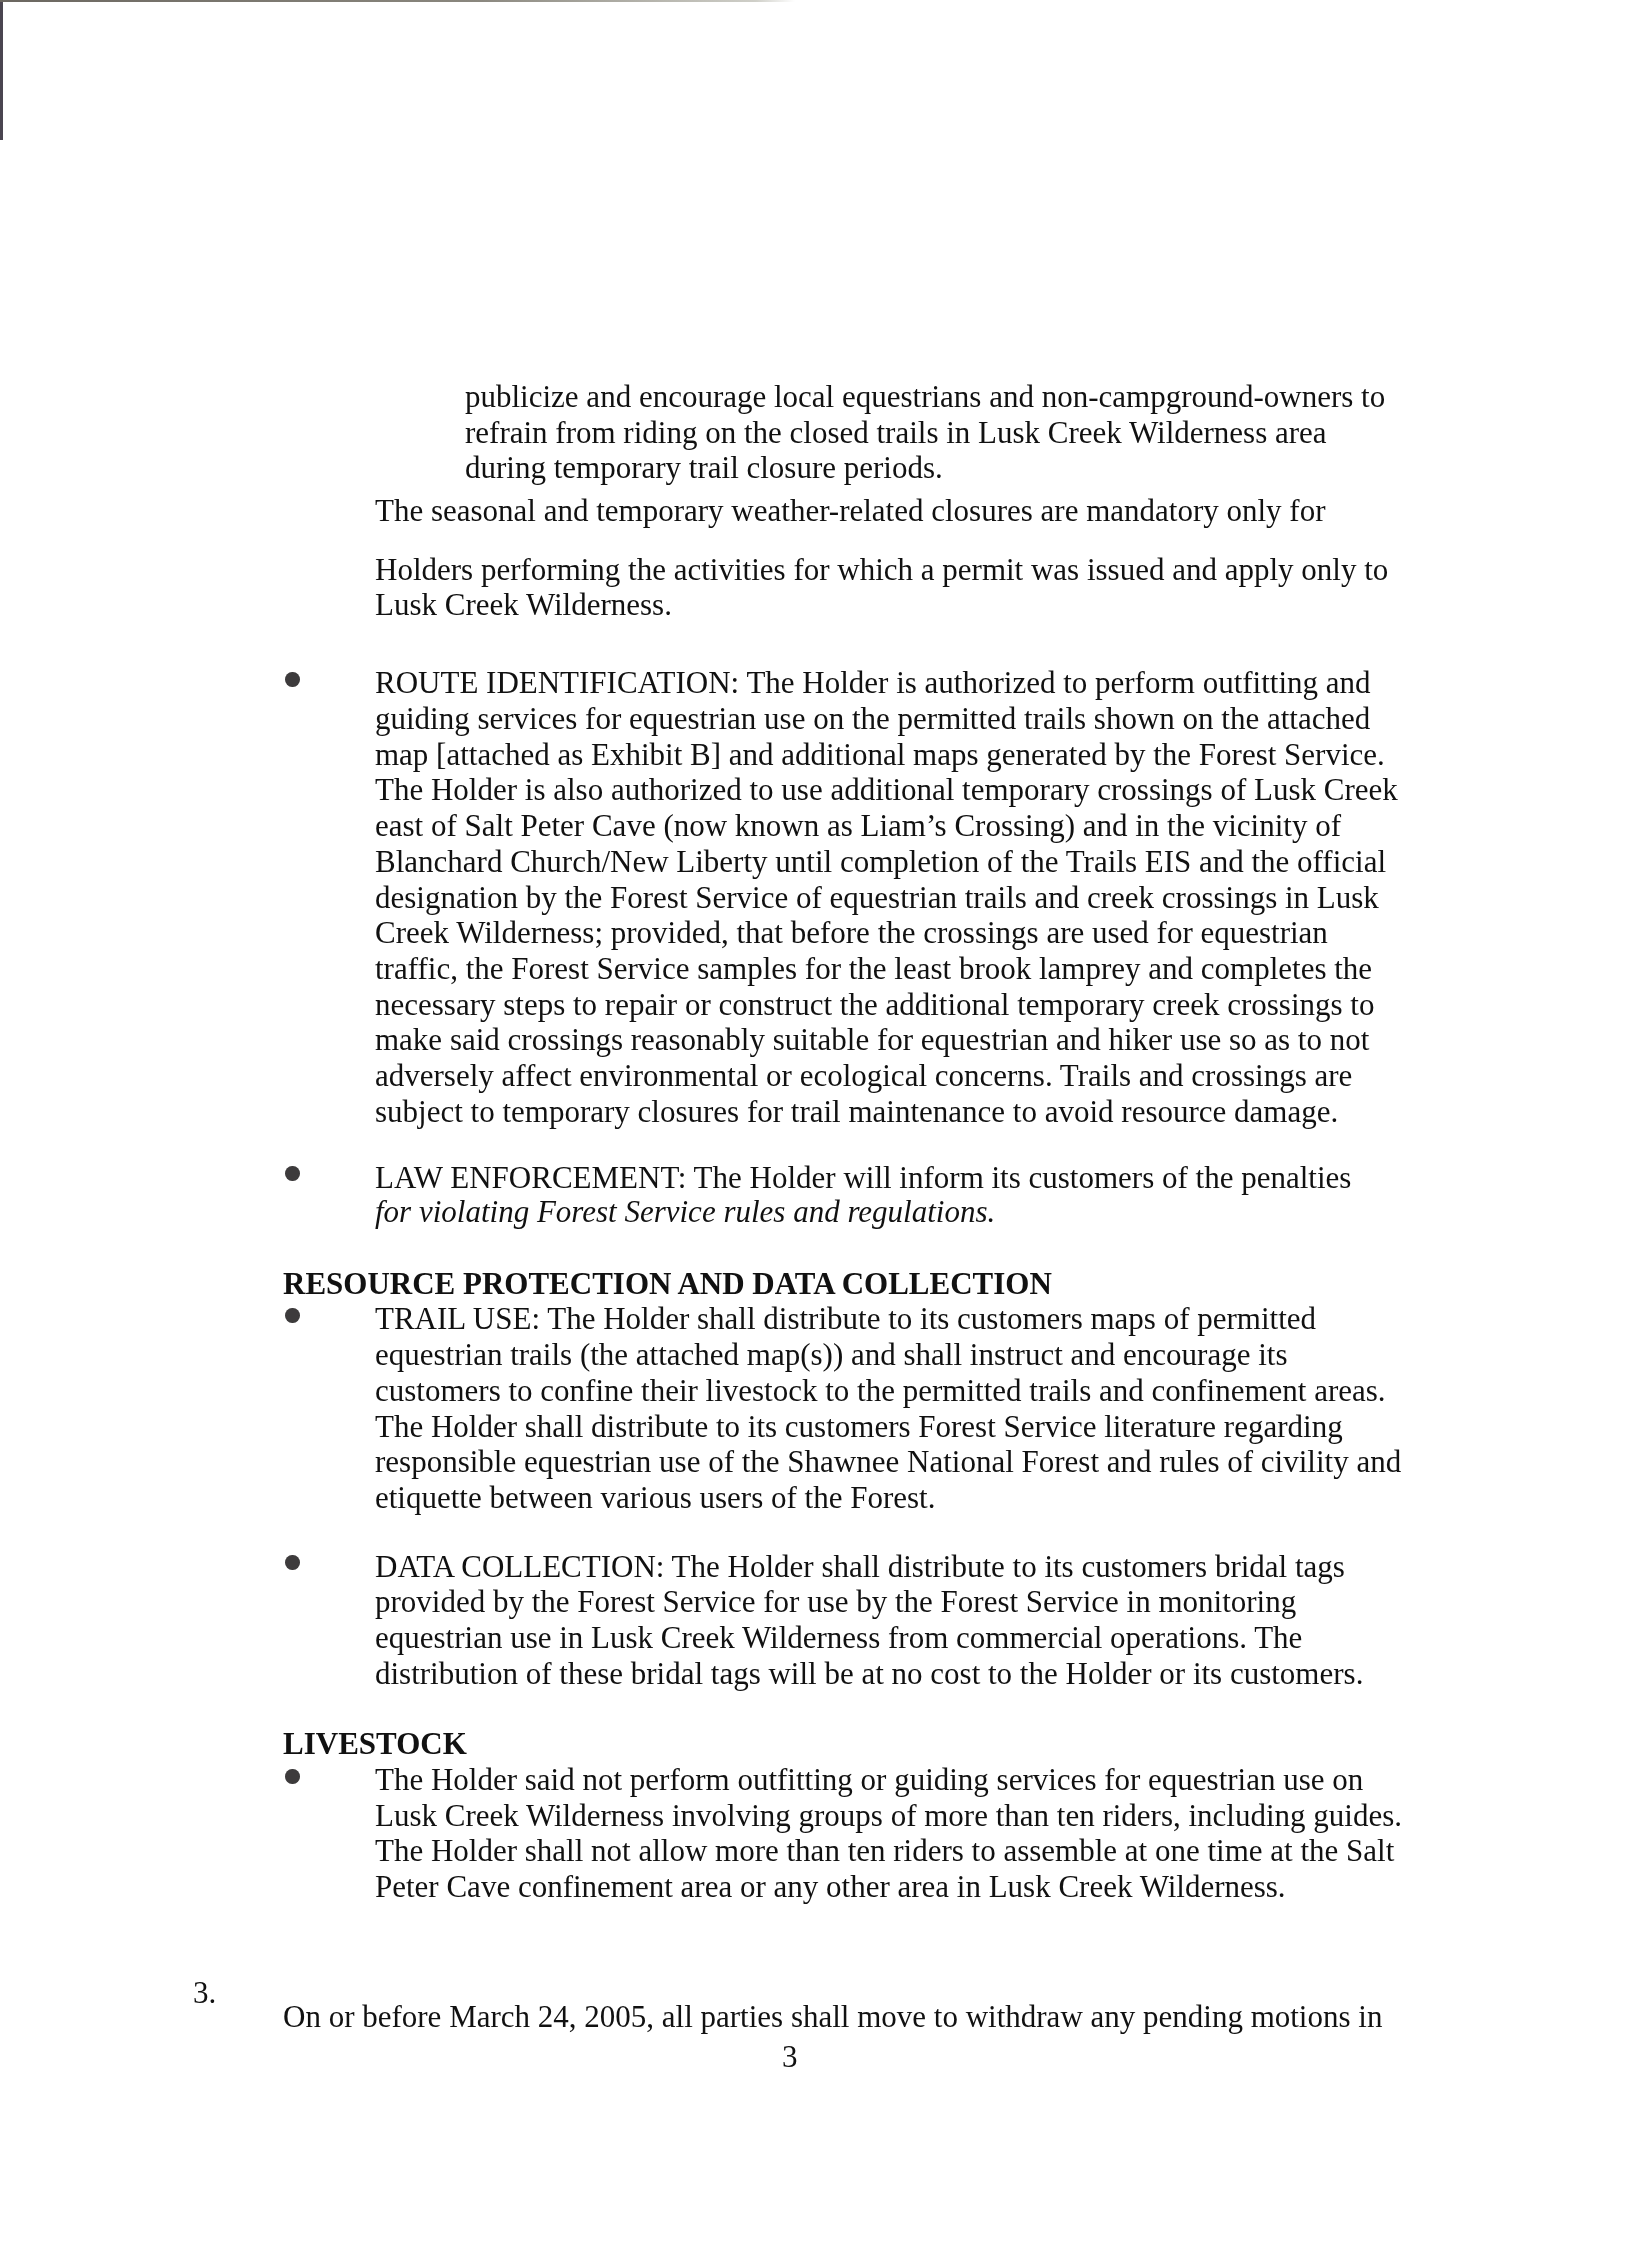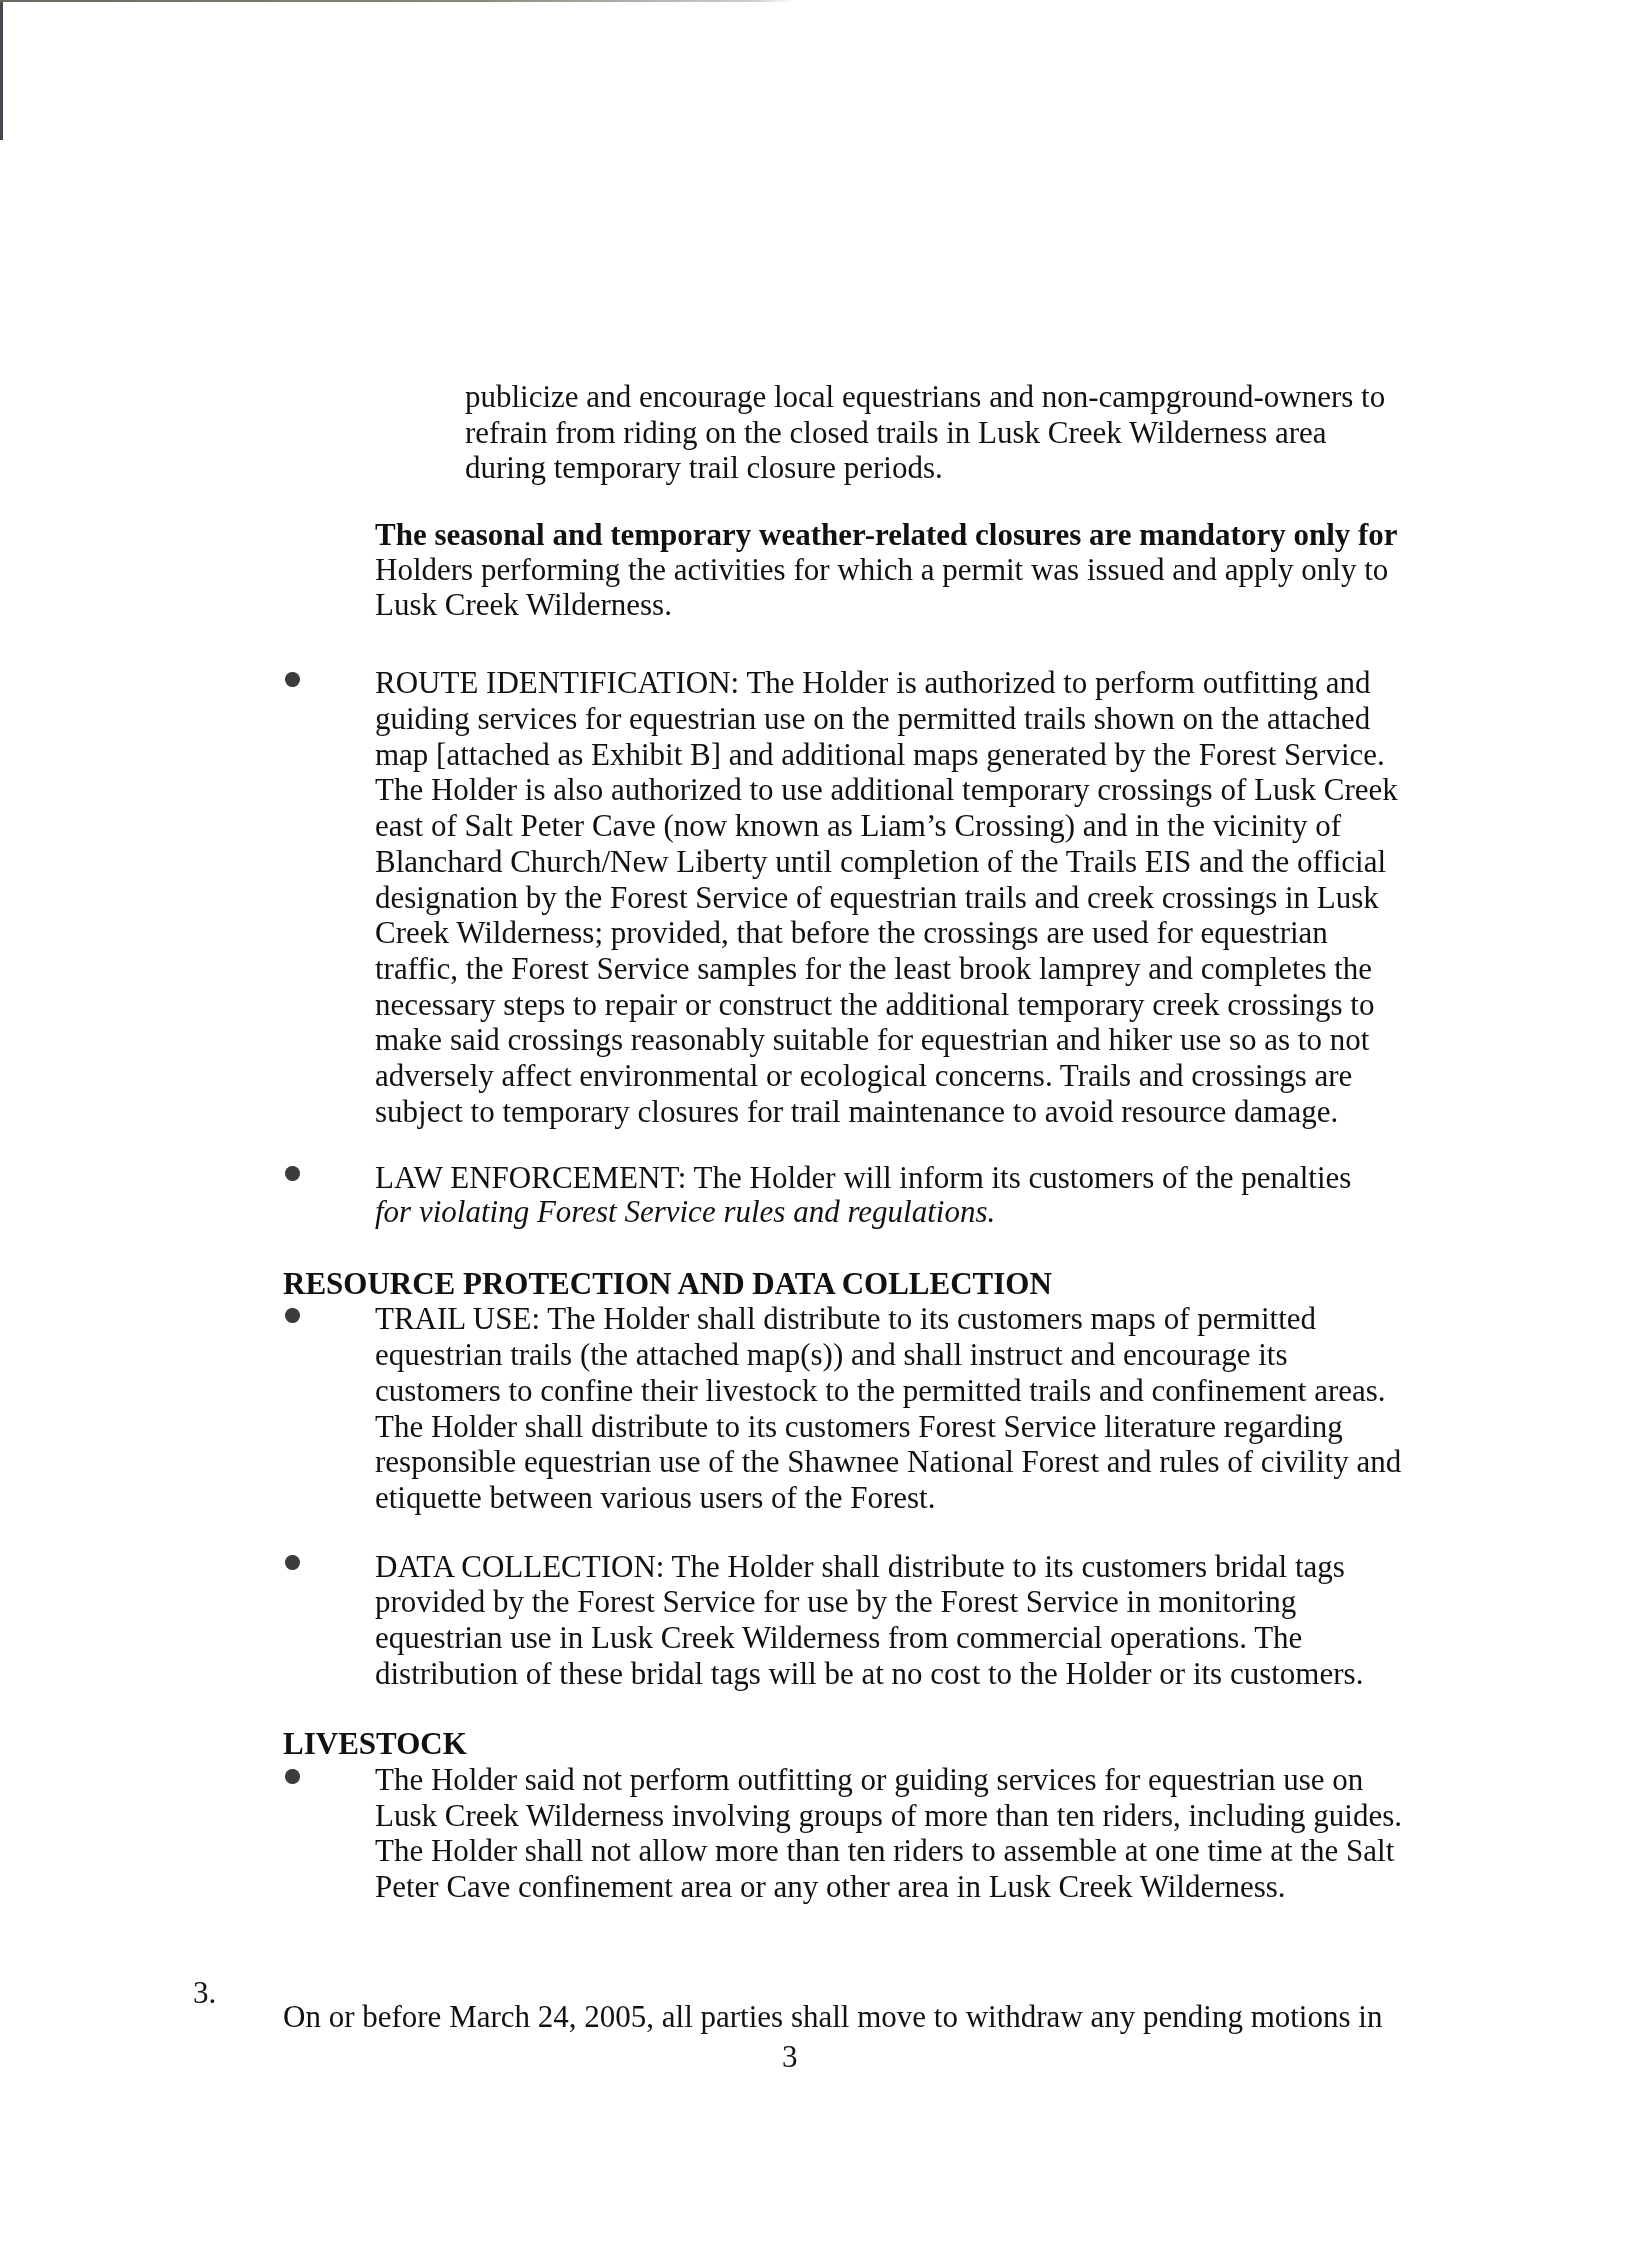--- a/index.html
+++ b/index.html
@@ -21,21 +21,21 @@
 
 <div>
 
   <div class="block">
     <div class="line" style="left:465px; top:381px;">publicize and encourage local equestrians and non-campground-owners to</div>
     <div class="line" style="left:465px; top:417px;">refrain from riding on the closed trails in Lusk Creek Wilderness area</div>
     <div class="line" style="left:465px; top:452px;">during temporary trail closure periods.</div>
   </div>
 
   <div class="block">
-    <div class="line" style="left:375px; top:519px;font-weight:bold;">The seasonal and temporary weather-related closures are mandatory only for</div>
+    <div class="line" style="left:375px; top:495px;">The seasonal and temporary weather-related closures are mandatory only for</div>
     <div class="line" style="left:375px; top:554px;">Holders performing the activities for which a permit was issued and apply only to</div>
     <div class="line" style="left:375px; top:589px;">Lusk Creek Wilderness.</div>
   </div>
 
   <div class="block">
     <span class="bullet" style="left:285px; top:672px;"></span>
     <div class="line" style="left:375px; top:667px;">ROUTE IDENTIFICATION:  The Holder is authorized to perform outfitting and</div>
     <div class="line" style="left:375px; top:703px;">guiding services for equestrian use on the permitted trails shown on the attached</div>
     <div class="line" style="left:375px; top:739px;">map [attached as Exhibit B] and additional maps generated by the Forest Service.</div>
     <div class="line" style="left:375px; top:774px;">The Holder is also authorized to use additional temporary crossings of Lusk Creek</div>

